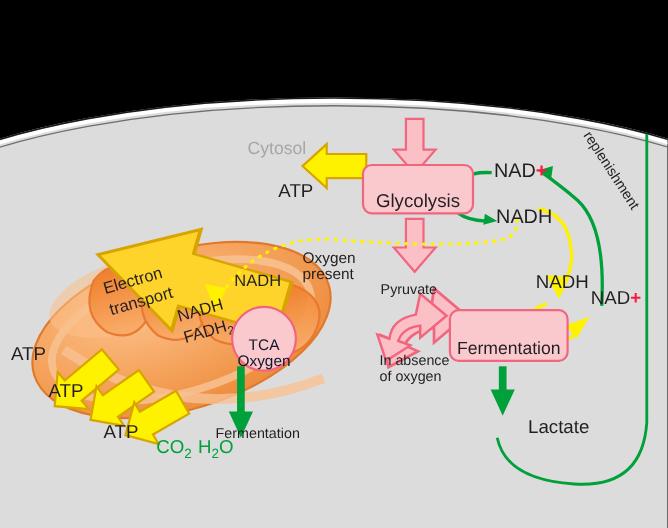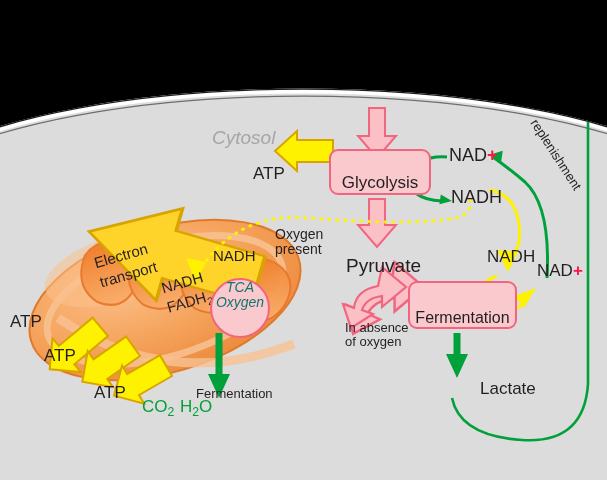--- a/index.html
+++ b/index.html
@@ -5,22 +5,22 @@
   html,body{margin:0;padding:0;background:#000;}
   #stage{position:relative;width:607px;height:480px;overflow:hidden;background:#000;
          font-family:"Liberation Sans",sans-serif;}
   #stage svg{position:absolute;left:0;top:0;}
   .lbl{position:absolute;color:#231f20;white-space:nowrap;line-height:1.05;}
   .lbl.green{color:#00a13a;}
   .lbl.gray{color:#a6a6a6;}
   .box{position:absolute;background:#f9c9ce;border:2px solid #f2657f;border-radius:9px;
        display:flex;align-items:flex-end;justify-content:center;color:#231f20;text-align:center;}
   .circ{position:absolute;background:#f9c9ce;border:2px solid #f2657f;border-radius:50%;
-        display:flex;align-items:flex-start;justify-content:center;color:#0f766e;text-align:center;
-        line-height:1.08;font-style:italic;}
+        display:flex;align-items:flex-end;justify-content:center;color:#0f172a;text-align:center;
+        line-height:1.08;}
   sub{font-size:.72em;}
   .rot{transform-origin:center center;}
 </style>
 </head>
 <body>
 
 <div id="stage">
 
   <svg width="607" height="480">
     <defs>
@@ -137,37 +137,37 @@
       <g fill="none" stroke="#fff200" stroke-width="3">
         <path d="M 489 190 q 26 4 30 34 q 3 22 -8 34"></path>
         <path d="M 497 276 q -22 8 -22 24 q 0 16 24 14 q 16 -2 26 -12"></path>
       </g>
       <polygon points="508,272 497,250 518,252" fill="#fff200"></polygon>
       <polygon points="536,288 514,296 524,308" fill="#fff200"></polygon>
 
     </g>
   </svg>
 
-  <div class="lbl gray" style="left:212px;top:128px;font-size:19px;font-style:italic;">Cytosol</div>
+  <div class="lbl gray" style="left:225px;top:128px;font-size:16px;">Cytosol</div>
 
   <div class="box" style="left:329px;top:149px;width:98px;height:42px;font-size:17px;">
     <span>Glycolysis</span>
   </div>
 
   <div class="lbl" style="left:253px;top:165px;font-size:17px;">ATP</div>
 
   <div class="lbl" style="left:449px;top:146px;font-size:18px;">
     <span>NAD</span><span class="sup" style="color:#ff1744;font-weight:bold;">+</span>
   </div>
 
   <div class="lbl" style="left:451px;top:188px;font-size:18px;">NADH</div>
 
   <div class="lbl rot" style="left:515px;top:148px;font-size:13px;transform:rotate(57deg);">replenishment</div>
 
-  <div class="lbl" style="left:346px;top:256px;font-size:19px;">Pyruvate</div>
+  <div class="lbl" style="left:346px;top:256px;font-size:13px;">Pyruvate</div>
 
   <div class="box" style="left:408px;top:281px;width:105px;height:44px;font-size:16px;">
     <span>Fermentation</span>
   </div>
 
   <div class="lbl" style="left:345px;top:321px;font-size:13px;text-align:left;">
     <span>In absence</span><br>
     <span>of oxygen</span>
   </div>
 

